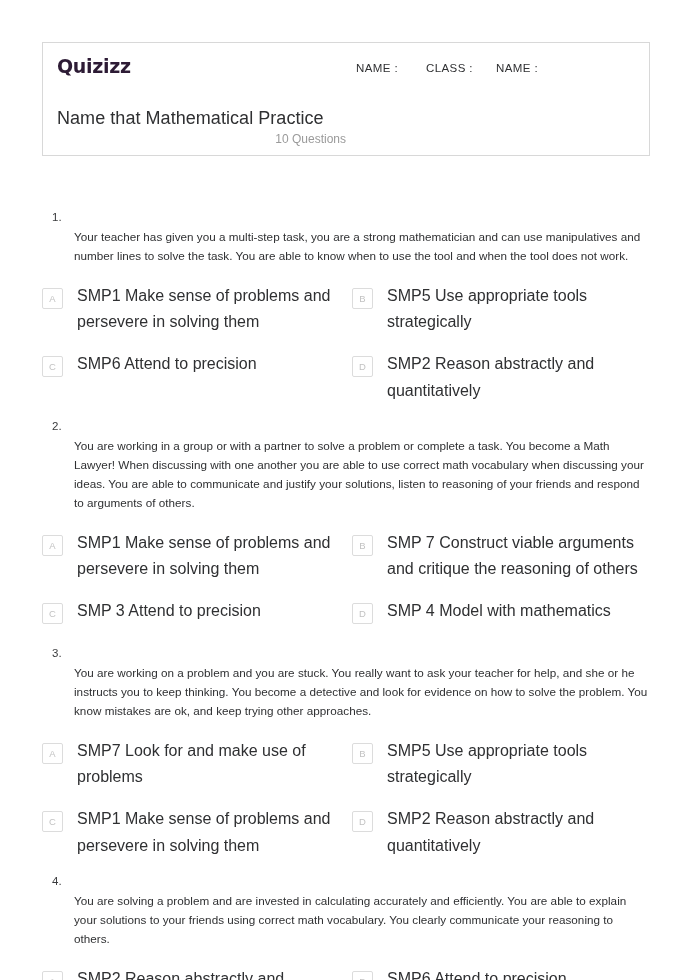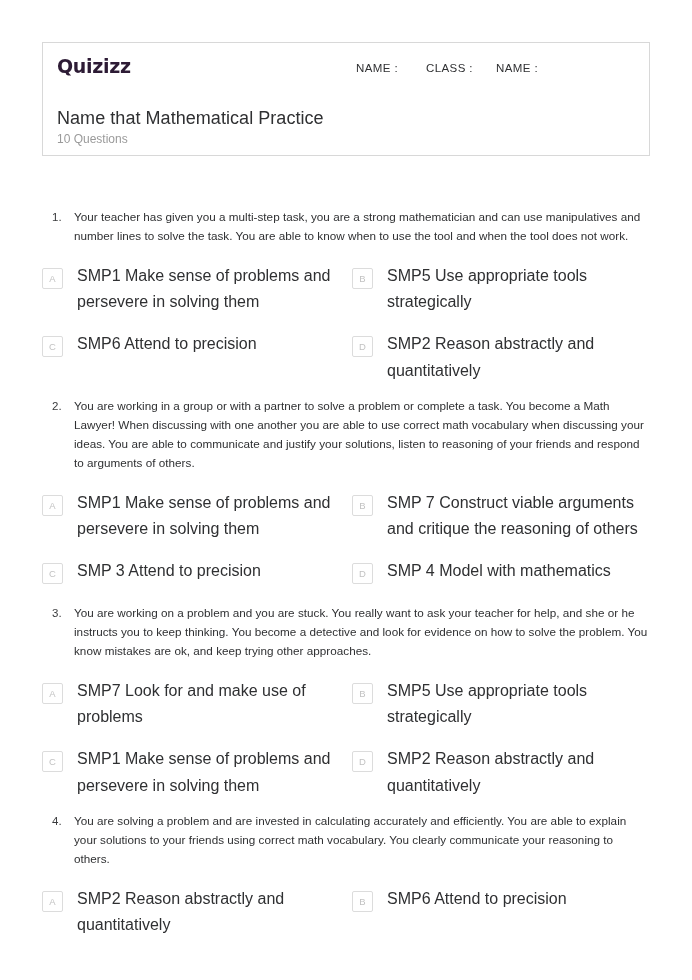--- a/index.html
+++ b/index.html
@@ -66,20 +66,21 @@
     font-size: 18px;
     color: #2f3032;
     line-height: 1.35;
     letter-spacing: 0.05px;
   }
   .quiz-subtitle {
     font-size: 12px;
     color: #9a9a9a;
     line-height: 1.35;
     margin-top: 1px;
+    text-align: right;
   }
 
   .header-right {
     width: 50%;
     padding: 16px 10px 0 10px;
     display: flex;
     flex-direction: row;
     justify-content: flex-start;
     gap: 14px;
   }
@@ -123,20 +124,21 @@
     line-height: 1.62;
     padding-left: 10px;
   }
 
   .q-text {
     flex: 1;
     font-size: 11.7px;
     line-height: 1.62;
     color: #2f3032;
     letter-spacing: 0.02px;
+    margin-top: 20px;
   }
 
   .options {
     margin-top: 14px;
     display: flex;
     flex-wrap: wrap;
   }
 
   .option {
     width: 50%;

